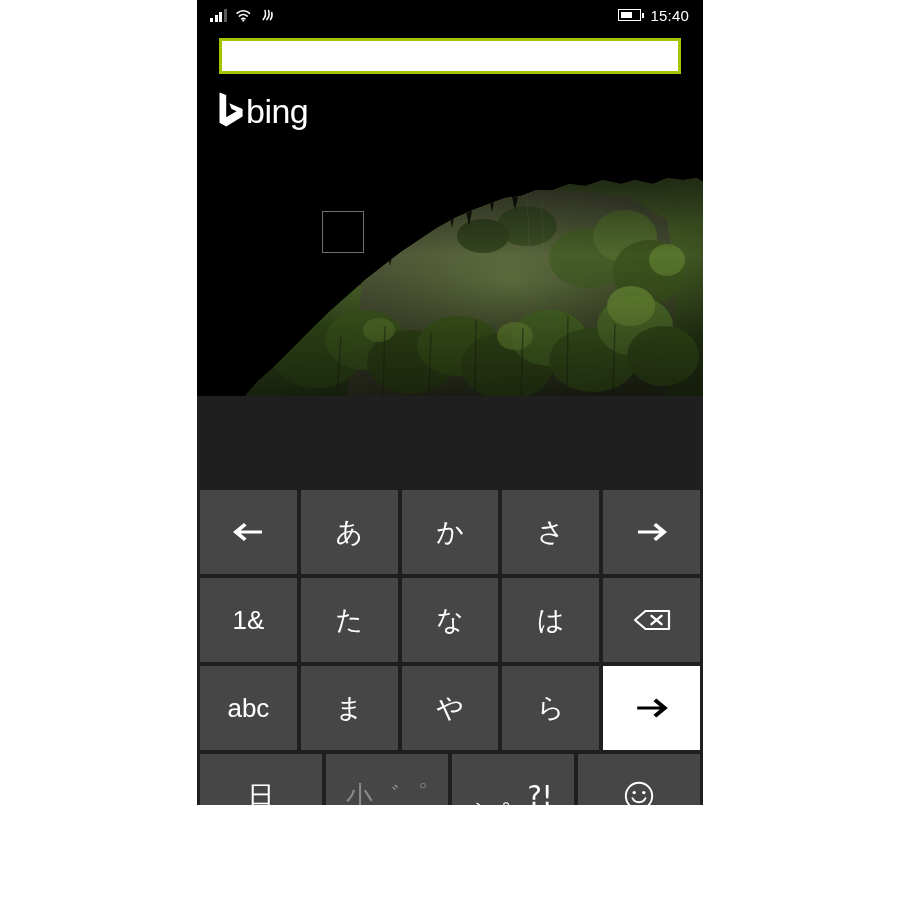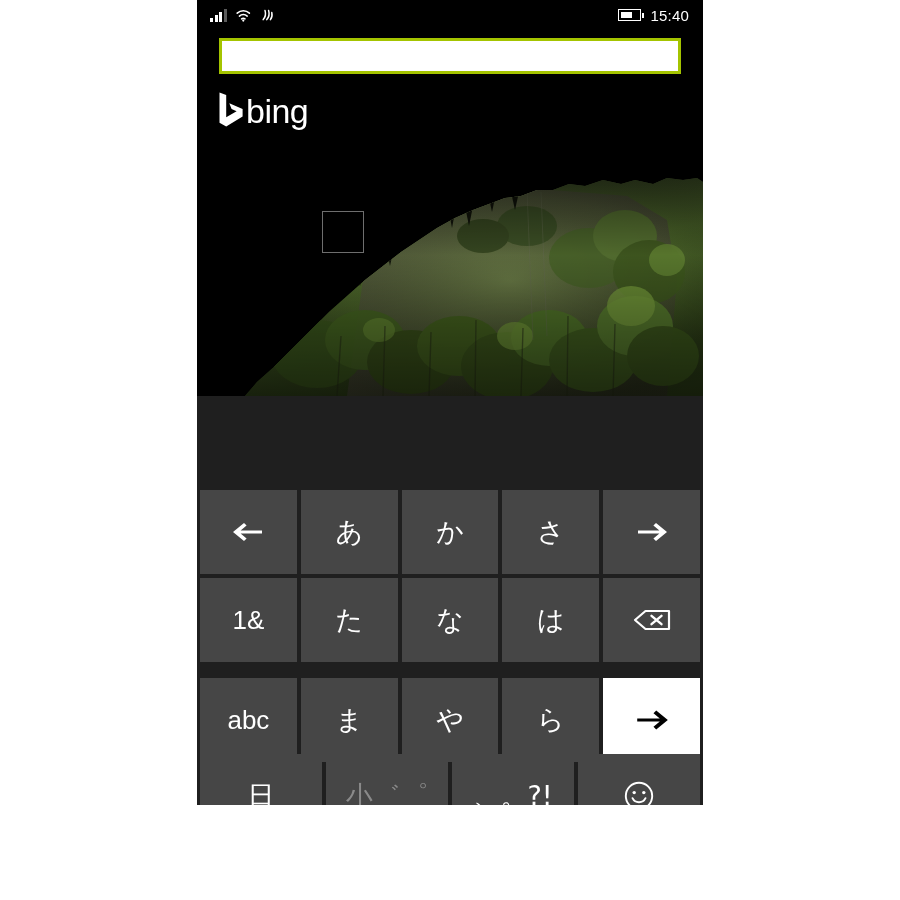--- a/index.html
+++ b/index.html
@@ -191,21 +191,21 @@
     left: 0;
     width: 506px;
     height: 88px;
     display: flex;
     gap: 4px;
     padding: 0 3px;
     box-sizing: border-box;
   }
   .kb-row.r1 { top: 0; }
   .kb-row.r2 { top: 88px; }
-  .kb-row.r3 { top: 176px; margin-top: 12px; }
+  .kb-row.r3 { top: 176px; }
   .kb-row.r4 { top: 264px; }
 
   .key {
     flex: 1 1 0;
     height: 84px;
     background: #464646;
     color: #ffffff;
     display: flex;
     align-items: center;
     justify-content: center;

